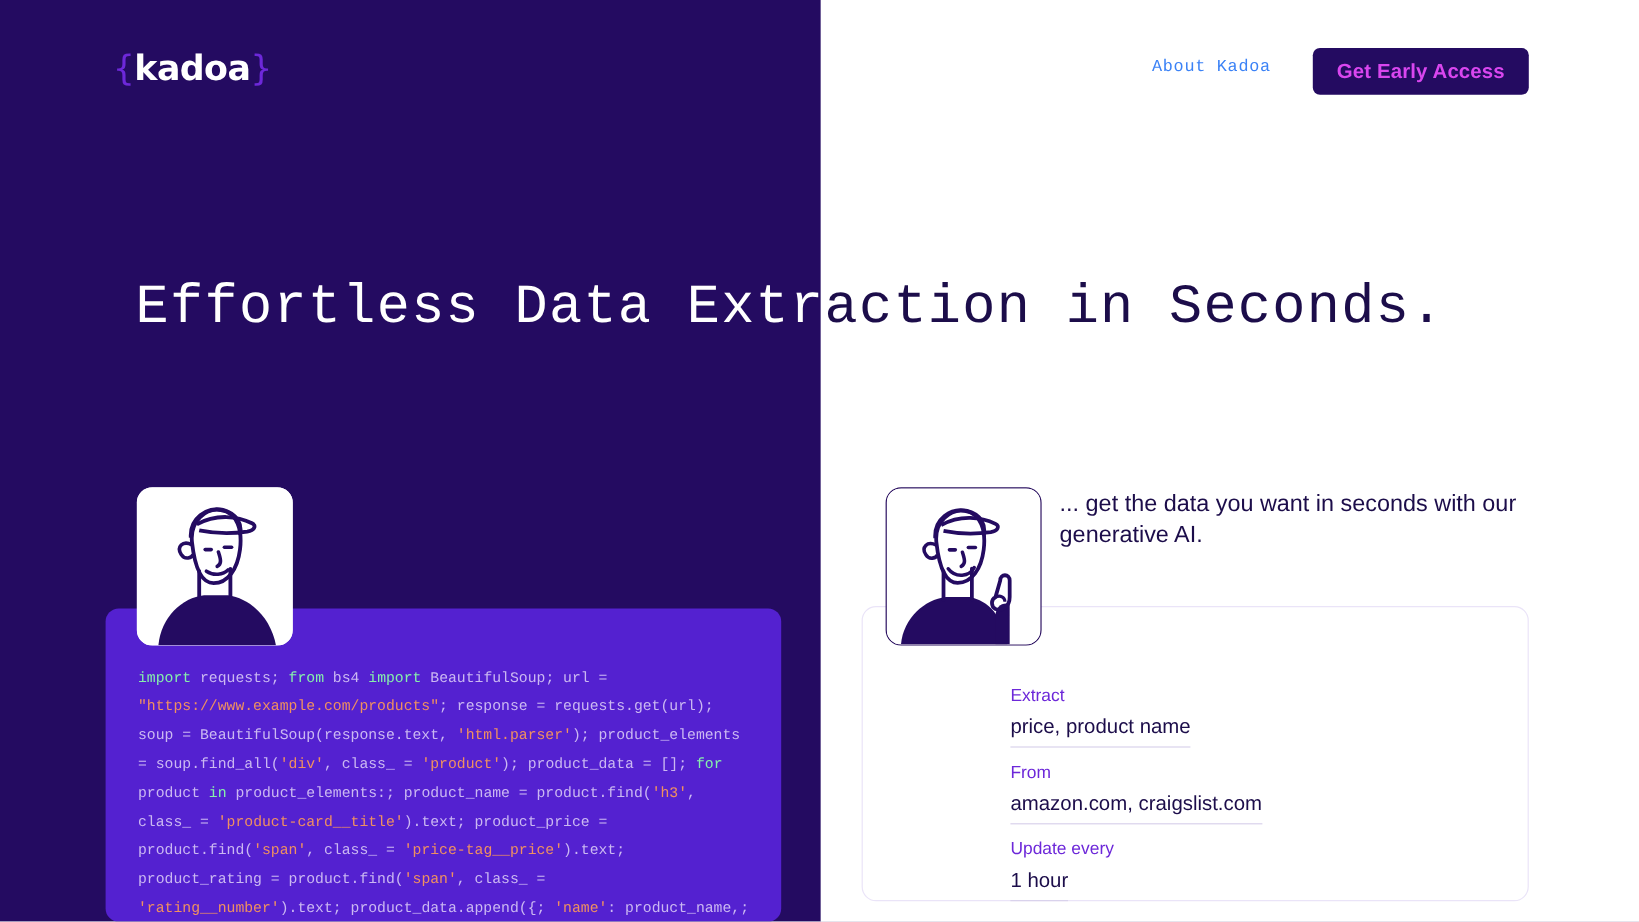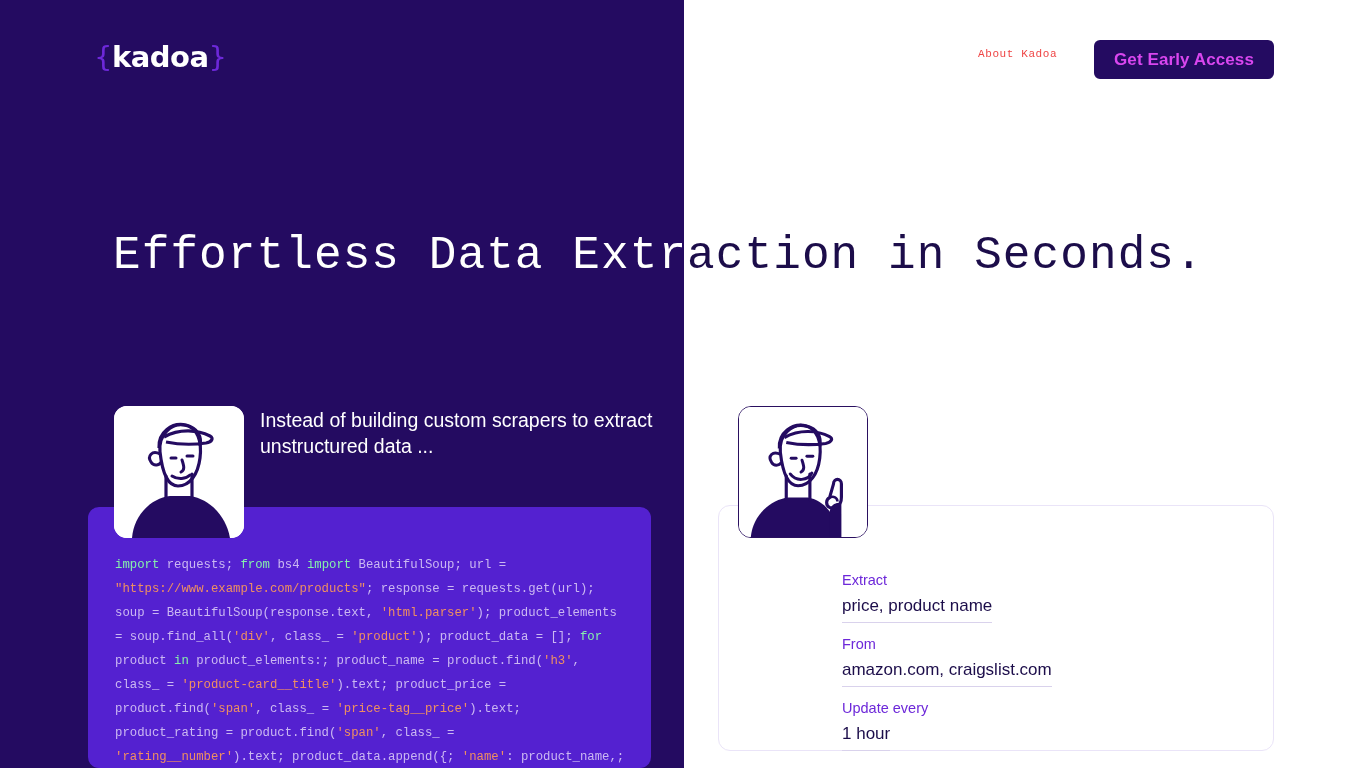--- a/index.html
+++ b/index.html
@@ -44,26 +44,25 @@
     letter-spacing:-0.5px;
     color:#ffffff;
     white-space:nowrap;
     line-height:38px;
   }
   .logo .brace { color:#6D28D9; font-weight:500; }
 
   .nav-about {
     position:absolute; left:960px; top:48px;
     font-family:"Liberation Mono", monospace;
-    font-size:11px;
-    color:#ef4444;
+    font-size:14px;
+    color:#3b82f6;
     letter-spacing:0.6px;
     white-space:nowrap;
     cursor:pointer;
-    margin-left:18px;
   }
 
   .cta-button {
     position:absolute; left:1094px; top:40px;
     width:180px; height:39px;
     background:#240B61;
     border:none;
     border-radius:6px;
     color:#d946ef;
     font-family:"Liberation Sans", sans-serif;
@@ -226,21 +225,20 @@
 
       <path d="M57 52 L62 52" stroke="#240B61" stroke-width="3" stroke-linecap="round"></path>
       <path d="M73 50 L79 50" stroke="#240B61" stroke-width="3" stroke-linecap="round"></path>
 
       <path d="M68 54 C70 60, 71 64, 67 66" fill="none" stroke="#240B61" stroke-width="3" stroke-linecap="round"></path>
 
       <path d="M58 70 C64 74, 72 73, 76 69" fill="none" stroke="#240B61" stroke-width="3" stroke-linecap="round"></path>
     </svg>
   </div>
 
-  <div class="left-desc">Instead of building custom scrapers to extract unstructured data ...</div>
 
   <div class="code-block">
     <div class="code-text"><span class="kw">import</span> requests; <span class="kw">from</span> bs4 <span class="kw">import</span> BeautifulSoup; url = <span class="str">"https://www.example.com/products"</span>; response = requests.get(url); soup = BeautifulSoup(response.text, <span class="str">'html.parser'</span>); product_elements = soup.find_all(<span class="str">'div'</span>, class_ = <span class="str">'product'</span>); product_data = []; <span class="kw">for</span> product <span class="kw">in</span> product_elements:; product_name = product.find(<span class="str">'h3'</span>, class_ = <span class="str">'product-card__title'</span>).text; product_price = product.find(<span class="str">'span'</span>, class_ = <span class="str">'price-tag__price'</span>).text; product_rating = product.find(<span class="str">'span'</span>, class_ = <span class="str">'rating__number'</span>).text; product_data.append({; <span class="str">'name'</span>: product_name,; : product_price,; : product_rating; });</div>
   </div>
 
   <div class="avatar-card avatar-right">
     <svg viewBox="0 0 130 132" xmlns="http://www.w3.org/2000/svg" aria-hidden="true">
       <rect x="0" y="0" width="130" height="132" fill="#ffffff"></rect>
 
       <path d="M12 132 C14 110, 32 94, 50 92 L70 92 C86 95, 98 108, 102 132 Z" fill="#240B61"></path>
@@ -261,20 +259,21 @@
 
       <path d="M64 54 C66 60, 67 64, 63 66" fill="none" stroke="#240B61" stroke-width="3" stroke-linecap="round"></path>
 
       <path d="M52 68 C58 76, 70 75, 74 67" fill="none" stroke="#240B61" stroke-width="3" stroke-linecap="round"></path>
 
       <path d="M96 78 C96 72, 104 72, 104 78 L104 92 C104 100, 98 104, 92 102 C88 100, 88 94, 92 92 Z" fill="none" stroke="#240B61" stroke-width="3.2" stroke-linejoin="round"></path>
       <path d="M92 92 C96 90, 100 92, 100 96" fill="none" stroke="#240B61" stroke-width="2.6"></path>
     </svg>
   </div>
 
+  <div class="right-desc">... get the data you want in seconds with our generative AI.</div>
 
   <div class="config-card">
 
     <div class="field field-1">
       <div class="field-label">Extract</div>
       <div class="field-value">price, product name</div>
     </div>
 
     <div class="field field-2">
       <div class="field-label">From</div>

